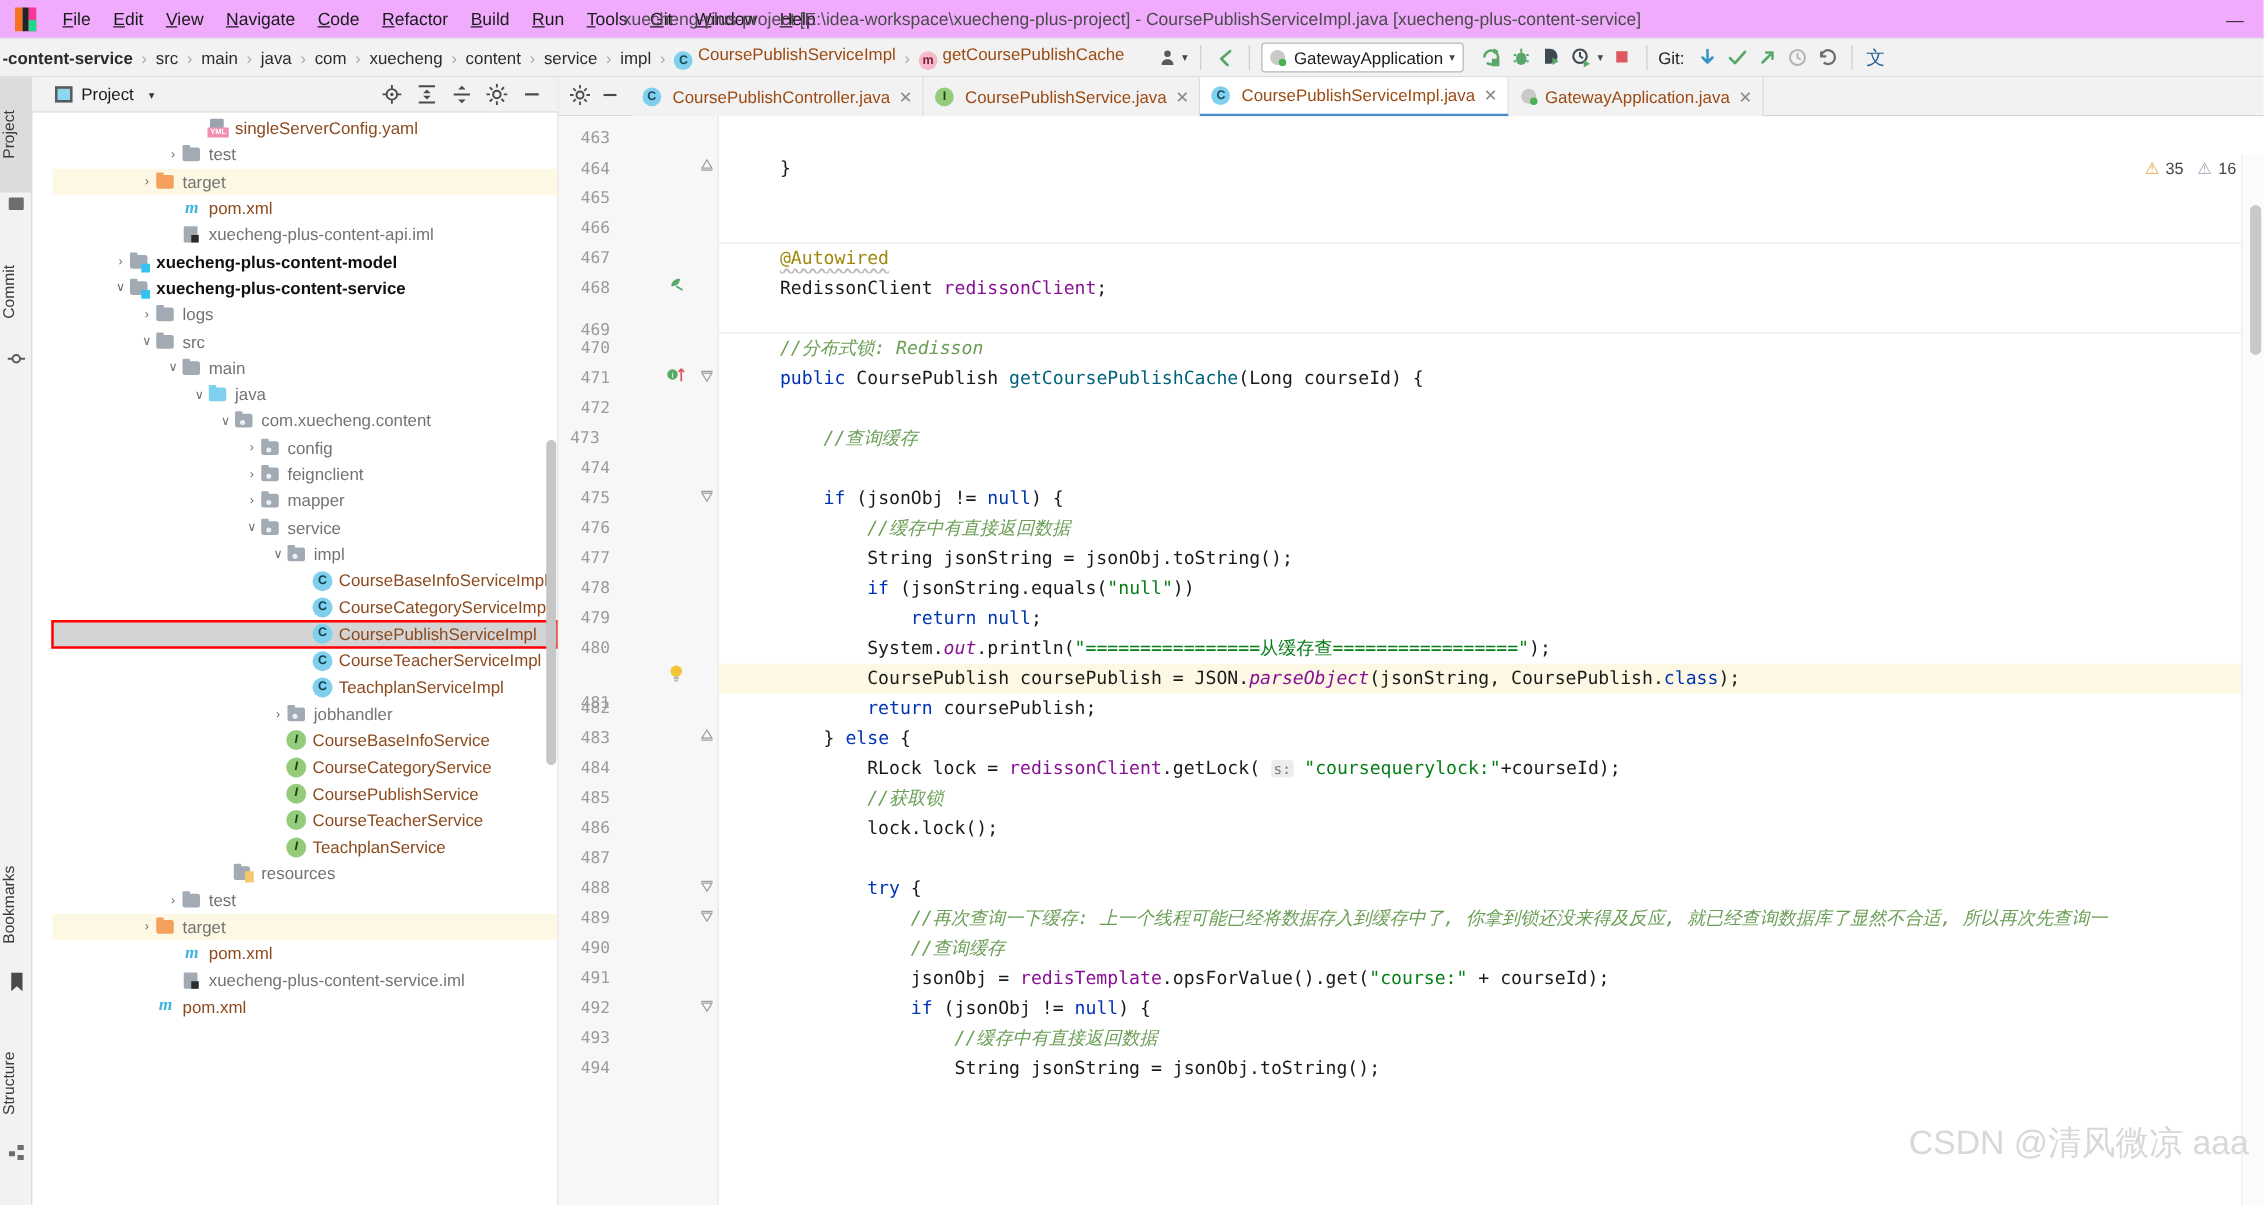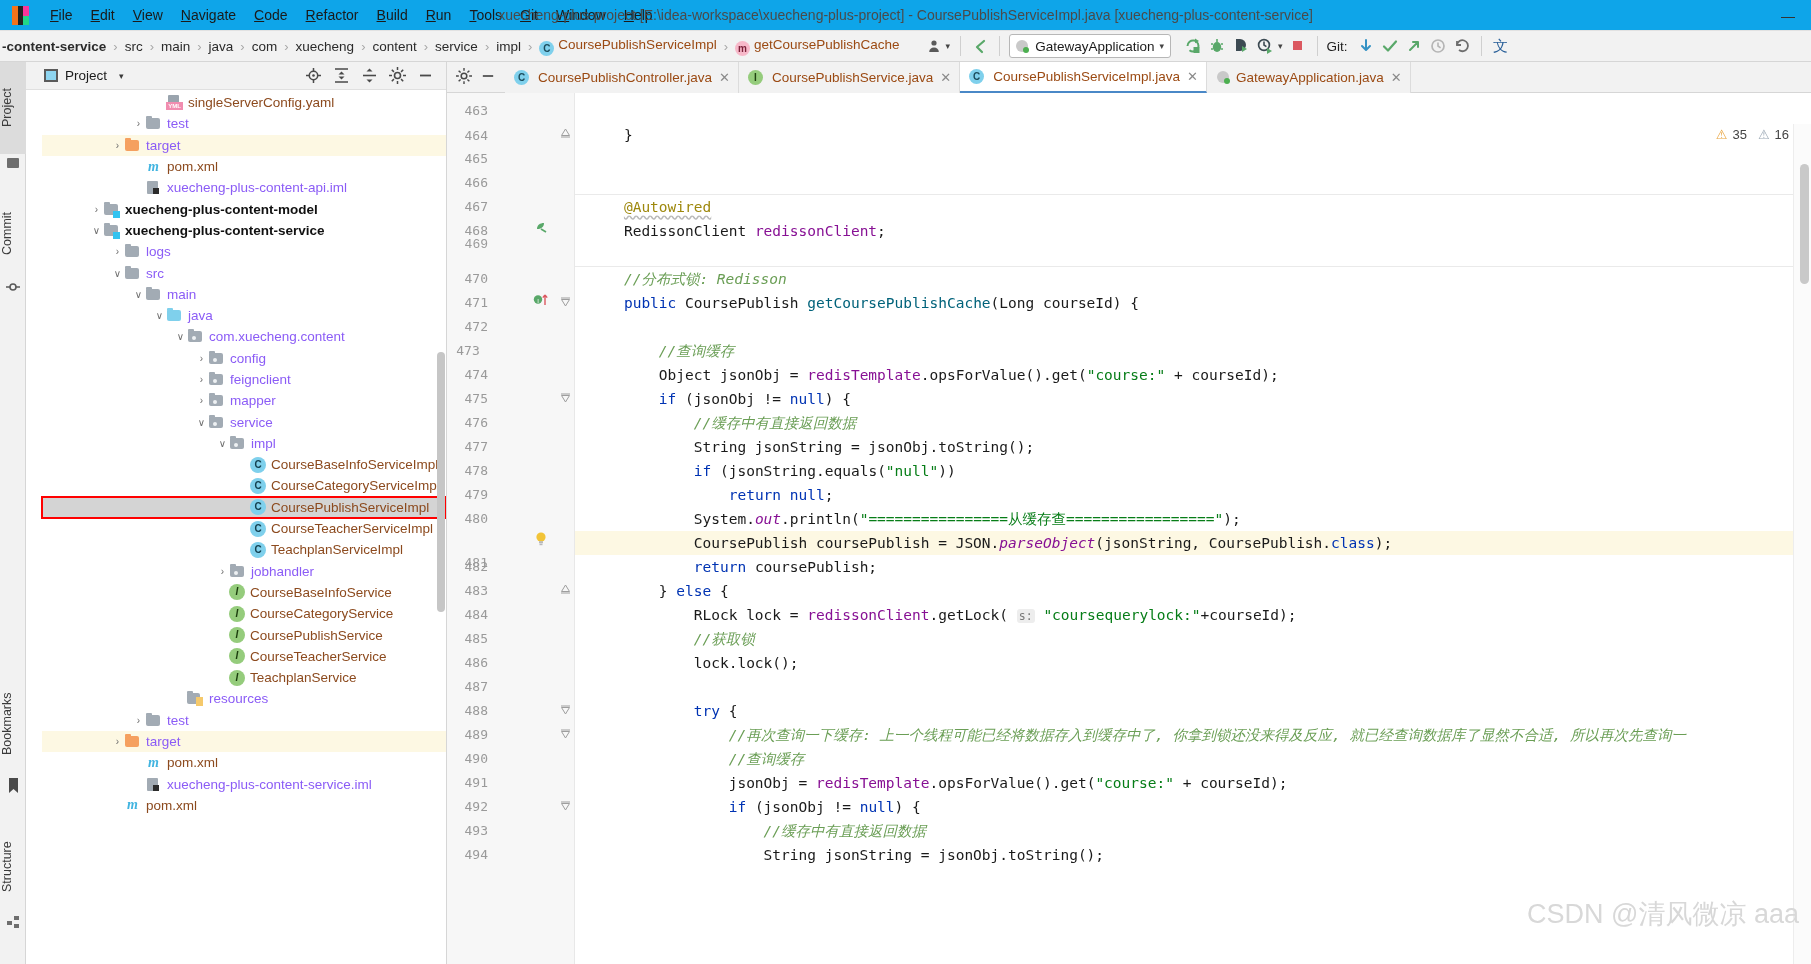--- a/index.html
+++ b/index.html
@@ -10,21 +10,21 @@
     background: #ffffff;
     font-family: "Liberation Sans", sans-serif;
     font-size: 13px;
     color: #1a1a1a;
   }
   #app { position: relative; width: 1811px; height: 964px; }
 
   
   .titlebar {
     position: absolute; top: 0; left: 0; width: 1811px; height: 31px;
-    background: #0ea5e9;
+    background: #f0abfc;
     border-bottom: 1px solid #e2e2e2;
     display: flex; align-items: center;
   }
   .app-logo {
     width: 17px; height: 19px; margin-left: 12px; margin-right: 12px;
     position: relative; flex: none;
   }
   .app-logo .l1 { position:absolute; left:0; top:0; width:6px; height:19px; background:#f4731c;}
   .app-logo .l2 { position:absolute; left:6px; top:0; width:5px; height:19px; background:#232323;}
   .app-logo .l3 { position:absolute; left:11px; top:0; width:6px; height:19px; background:#f9359a;}
@@ -141,21 +141,21 @@
     display:flex; align-items:center; height:21.3px; font-size:13.5px;
     white-space:nowrap; padding-right:4px;margin-left:16px;
   }
   .trow.hl-target { background:#fdf8e3; }
   .trow.selected { background:#d4d4d4; }
   .trow.boxed { outline:2px solid #ff0000; outline-offset:-1px; }
   .arrow {
     width:13px; text-align:center; color:#6e6e6e; font-size:10px; flex:none;
   }
   .tlabel { color:#8c4a1e; }
-  .tlabel.dir { color:#8b5cf6; }
+  .tlabel.dir { color:#737373; }
   .tlabel.bold { font-weight:bold; color:#111; }
 
   .fico { width:17px; height:15px; flex:none; margin-right:5px; position:relative; }
   .folder-gray { position:absolute; left:1px; top:2px; width:14px; height:11px; background:#a2abb4; border-radius:1px 2px 2px 2px;}
   .folder-gray:before { content:''; position:absolute; left:0; top:-2px; width:6px; height:3px; background:#a2abb4; border-radius:1px;}
   .folder-orange { position:absolute; left:1px; top:2px; width:14px; height:11px; background:#f5a05f; border-radius:1px 2px 2px 2px;}
   .folder-orange:before { content:''; position:absolute; left:0; top:-2px; width:6px; height:3px; background:#f5a05f; border-radius:1px;}
   .folder-blue { position:absolute; left:1px; top:2px; width:14px; height:11px; background:#7fd0ec; border-radius:1px 2px 2px 2px;}
   .folder-blue:before { content:''; position:absolute; left:0; top:-2px; width:6px; height:3px; background:#7fd0ec; border-radius:1px;}
   .folder-mod { position:absolute; left:1px; top:2px; width:14px; height:11px; background:#a2abb4; border-radius:1px 2px 2px 2px;}
@@ -805,21 +805,21 @@
               <path d="M5.5 1L1.5 7.5h8zM1 9h9" stroke="#9e9e9e" stroke-width="1" fill="none"></path>
             </svg></div>
           <div class="glinenum" style="top: 54px;">465</div>
           <div class="glinenum" style="top: 78px;">466</div>
           <div class="glinenum" style="top: 102px;">467</div>
           <div class="glinenum" style="top: 126px;">468</div>
           <div class="gicon" style="top: 126px;"><svg width="15" height="15" viewBox="0 0 15 15">
               <path d="M3 9c0-4 3-6 7-6 0 4-3 6-7 6z" fill="#59a869"></path>
               <path d="M7 9l5 3" stroke="#59a869" stroke-width="1.6"></path>
             </svg></div>
-          <div class="glinenum" style="top: 140px; font-family: Liberation Mono, monospace;">469</div>
+          <div class="glinenum" style="top: 160px;">469</div>
           <div class="glinenum" style="top: 174px;">470</div>
           <div class="glinenum" style="top: 198px;">471</div>
           <div class="gicon" style="top: 198px;"><svg width="16" height="15" viewBox="0 0 16 15">
               <circle cx="5" cy="7.5" r="4.2" fill="#59a869"></circle>
               <text x="5" y="10.5" font-size="6" fill="#fff" text-anchor="middle" font-family="sans-serif">I</text>
               <path d="M12 13V3M12 3l-2.2 2.6M12 3l2.2 2.6" stroke="#db5860" stroke-width="1.4" fill="none"></path>
             </svg></div>
           <div class="foldcol" style="top: 198px;"><svg width="11" height="11" viewBox="0 0 11 11">
               <path d="M1 2h9M5.5 10L1.5 3.5h8z" stroke="#9e9e9e" stroke-width="1" fill="none"></path>
             </svg></div>
@@ -872,21 +872,20 @@
           <div class="cline" style="top: 30px;"><span style="padding-left:14px">    }</span></div>
           <div class="cline" style="top: 54px;"><span style="padding-left:14px"></span></div>
           <div class="cline" style="top: 78px;"><span style="padding-left:14px"></span></div>
           <div class="cline" style="top: 102px;"><span style="padding-left:14px">    <span class="ann wavy">@Autowired</span></span></div>
           <div class="cline" style="top: 126px;"><span style="padding-left:14px">    RedissonClient <span class="fld">redissonClient</span>;</span></div>
           <div class="cline" style="top: 150px;"><span style="padding-left:14px"></span></div>
           <div class="cline" style="top: 174px;"><span style="padding-left:14px"><span class="cmt">    //分布式锁: Redisson</span></span></div>
           <div class="cline" style="top: 198px;"><span style="padding-left:14px">    <span class="kw">public</span> CoursePublish <span class="mth">getCoursePublishCache</span>(Long courseId) {</span></div>
           <div class="cline" style="top: 222px;"><span style="padding-left:14px"></span></div>
           <div class="cline" style="top: 246px;"><span style="padding-left:14px"><span class="cmt">        //查询缓存</span></span></div>
-          <div class="cline" style="top: 270px;"><span style="padding-left:14px">        Object jsonObj = <span class="fld">redisTemplate</span>.<span>opsForValue</span>().<span>get</span>(<span class="str">"course:"</span> + courseId);</span></div>
           <div class="cline" style="top: 294px;"><span style="padding-left:14px">        <span class="kw">if</span> (jsonObj != <span class="kw">null</span>) {</span></div>
           <div class="cline" style="top: 318px;"><span style="padding-left:14px"><span class="cmt">            //缓存中有直接返回数据</span></span></div>
           <div class="cline" style="top: 342px;"><span style="padding-left:14px">            String jsonString = jsonObj.<span>toString</span>();</span></div>
           <div class="cline" style="top: 366px;"><span style="padding-left:14px">            <span class="kw">if</span> (jsonString.<span>equals</span>(<span class="str">"null"</span>))</span></div>
           <div class="cline" style="top: 390px;"><span style="padding-left:14px">                <span class="kw">return</span> <span class="kw">null</span>;</span></div>
           <div class="cline" style="top: 414px;"><span style="padding-left:14px">            System.<span class="stc">out</span>.<span>println</span>(<span class="str">"================从缓存查================="</span>);</span></div>
           <div class="cline hl" style="top: 438px;"><span style="padding-left:14px">            CoursePublish coursePublish = JSON.<span class="stc">parseObject</span>(jsonString, CoursePublish.<span class="kw">class</span>);</span></div>
           <div class="cline" style="top: 462px;"><span style="padding-left:14px">            <span class="kw">return</span> coursePublish;</span></div>
           <div class="cline" style="top: 510px;"><span style="padding-left:14px">            RLock lock = <span class="fld">redissonClient</span>.<span>getLock</span>( <span class="hint-param">s:</span> <span class="str">"coursequerylock:"</span>+courseId);</span></div>
           <div class="cline" style="top: 486px;"><span style="padding-left:14px">        } <span class="kw">else</span> {</span></div>

